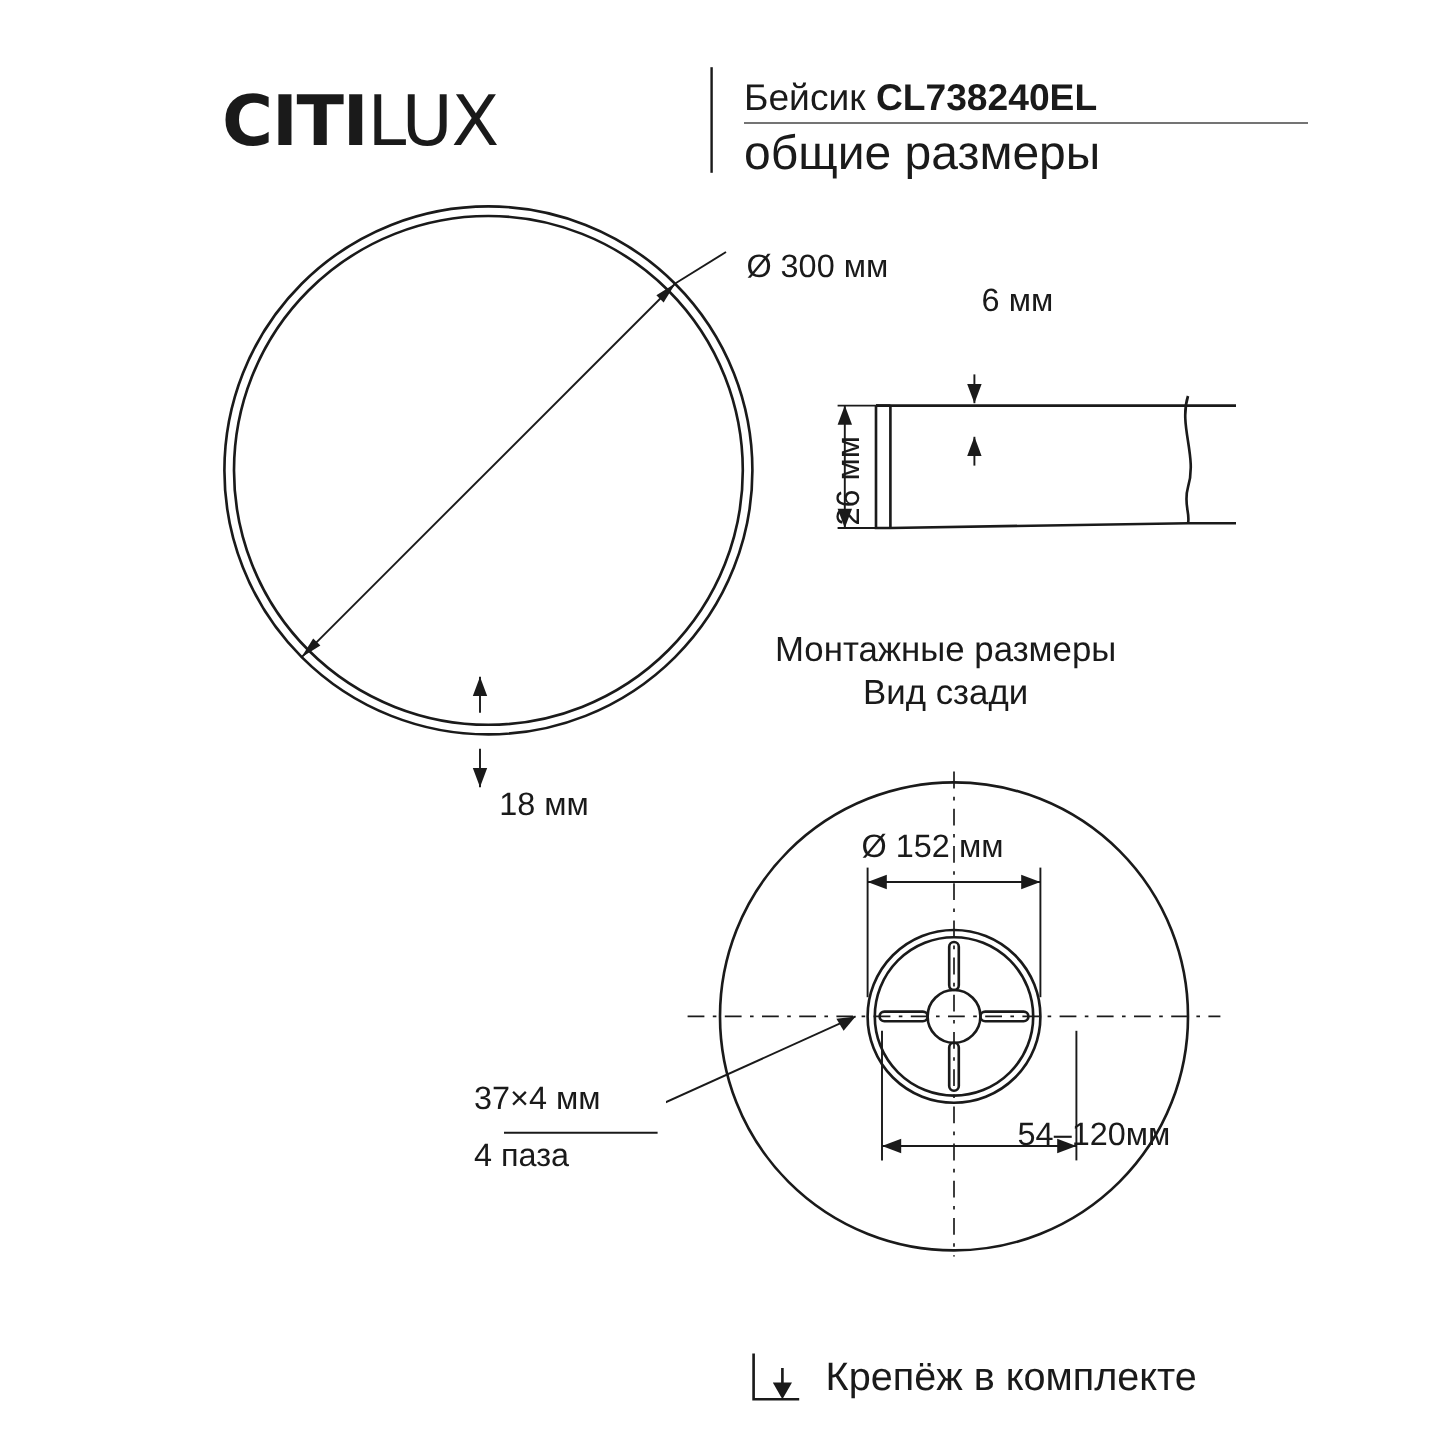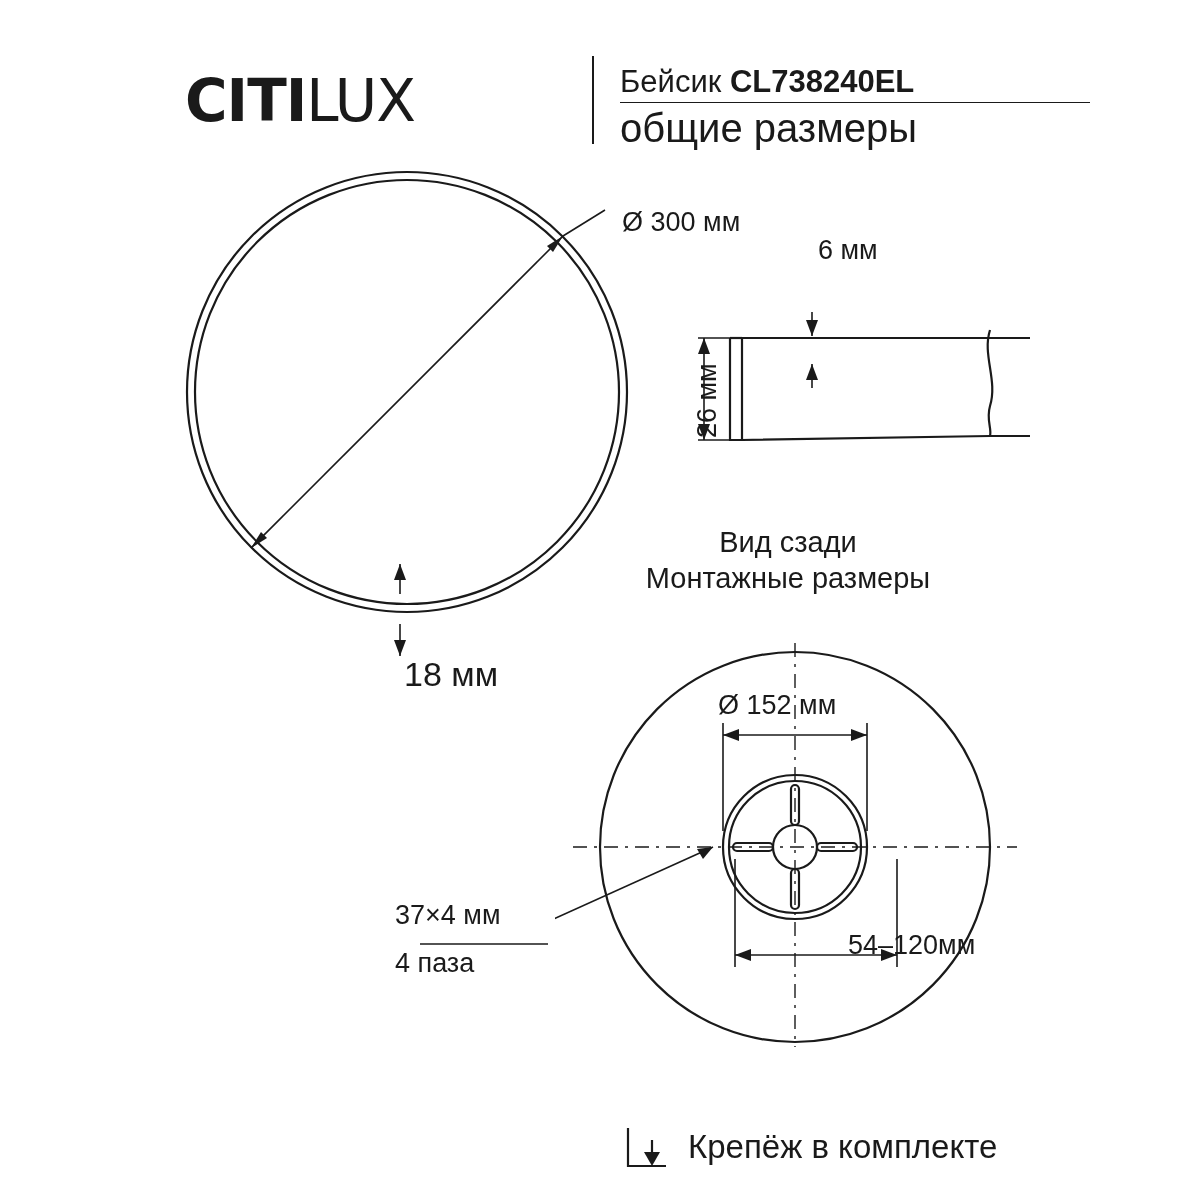--- a/index.html
+++ b/index.html
@@ -145,21 +145,21 @@
   </svg>
 
   <div class="lbl" style="left:622px; top:207px; font-size:27px;"><b>Ø 300</b><span class="u"> мм</span></div>
 
   <svg width="60" height="110" viewBox="0 0 60 110" style="position:absolute; left:370px; top:560px;">
     <line class="stroke-thin" x1="30" y1="4" x2="30" y2="34"></line>
     <polygon points="30,4 24,20 36,20" fill="#1a1a1a"></polygon>
     <line class="stroke-thin" x1="30" y1="96" x2="30" y2="64"></line>
     <polygon points="30,96 24,80 36,80" fill="#1a1a1a"></polygon>
   </svg>
-  <div class="lbl" style="left:404px; top:655px; font-size:34px;"><b>18</b><span class="u"> мм</span></div>
+  <div class="lbl" style="left:416px; top:655px; font-size:27px;"><b>18</b><span class="u"> мм</span></div>
 
   <svg width="380" height="200" viewBox="0 0 380 200" style="position:absolute; left:690px; top:310px;">
 
     <path class="stroke" d="M40 28 L300 28"></path>
     <path class="stroke" d="M40 28 L40 130 L52 130 L300 126"></path>
     <path class="stroke" d="M40 28 L52 28"></path>
     <path class="stroke" d="M52 28 L52 130"></path>
 
     <path class="stroke" d="M300 20 C 292 45, 308 70, 300 96 C 296 110, 302 118, 300 126"></path>
     <path class="stroke" d="M300 28 L340 28"></path>
@@ -178,22 +178,22 @@
       <polygon points="14,130 8,114 20,114" fill="#1a1a1a"></polygon>
       <line class="stroke-thin" x1="8" y1="28" x2="42" y2="28"></line>
       <line class="stroke-thin" x1="8" y1="130" x2="42" y2="130"></line>
     </g>
   </svg>
 
   <div class="lbl" style="left:818px; top:235px; font-size:27px;"><b>6</b><span class="u"> мм</span></div>
   <div class="lbl vert" style="left:692px; top:438px; font-size:27px;"><b>26</b><span class="u"> мм</span></div>
 
   <div class="center-title" style="left:588px; top:524px; width:400px;">
+    <div>Монтажные размеры</div>
     <div>Вид сзади</div>
-    <div>Монтажные размеры</div>
   </div>
 
   <svg width="480" height="420" viewBox="0 0 480 420" style="position:absolute; left:555px; top:635px;">
 
     <line class="dash" x1="18" y1="212" x2="462" y2="212"></line>
     <line class="dash" x1="240" y1="8" x2="240" y2="412"></line>
 
     <circle class="stroke" cx="240" cy="212" r="195"></circle>
 
     <circle class="stroke" cx="240" cy="212" r="72"></circle>

